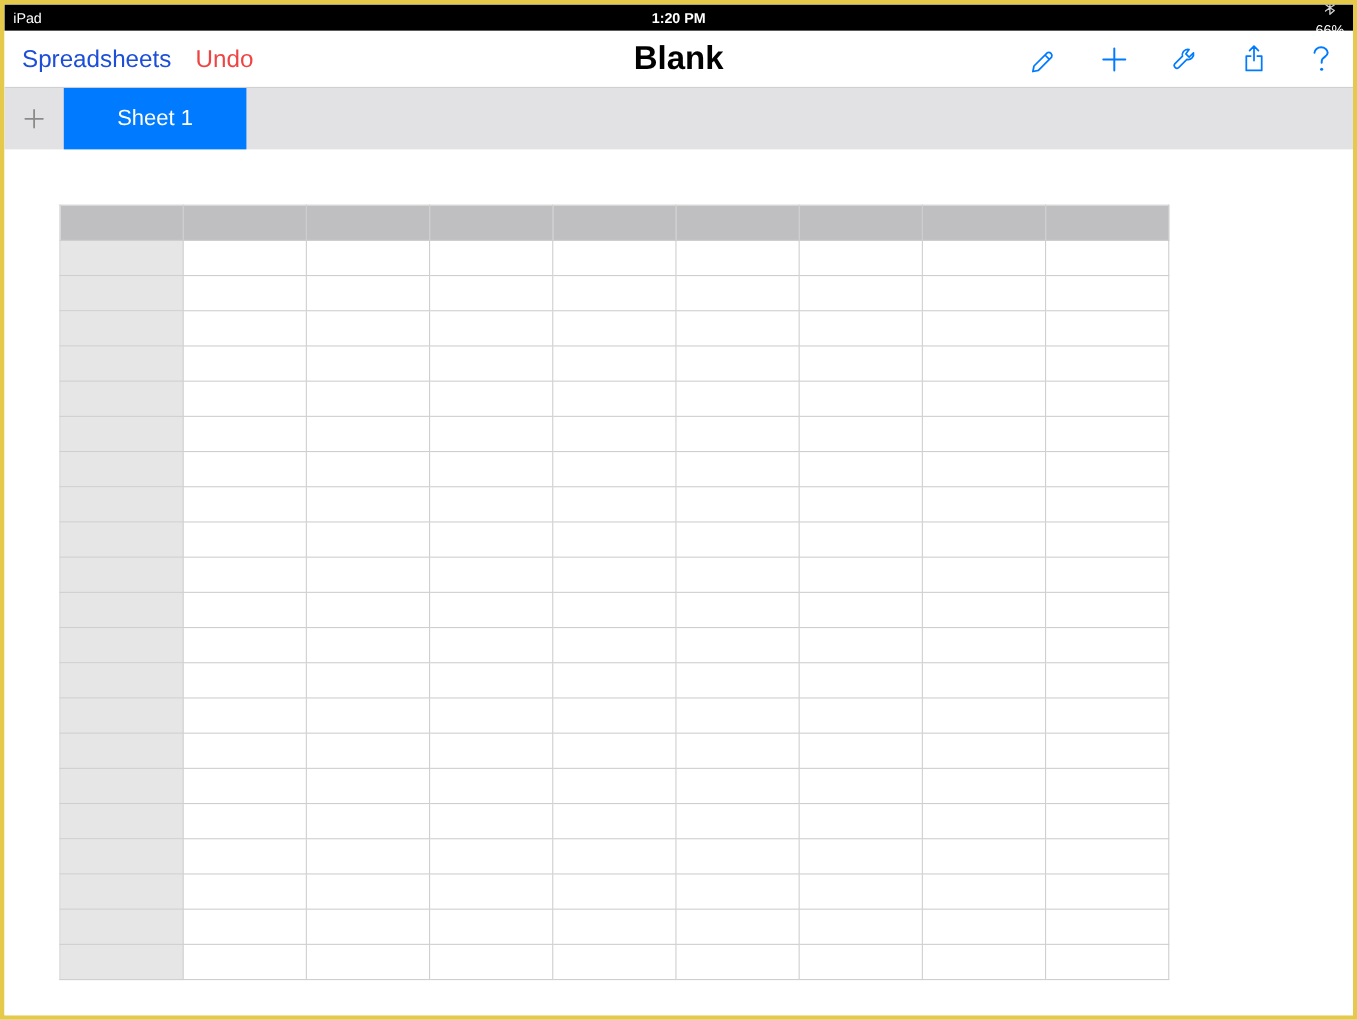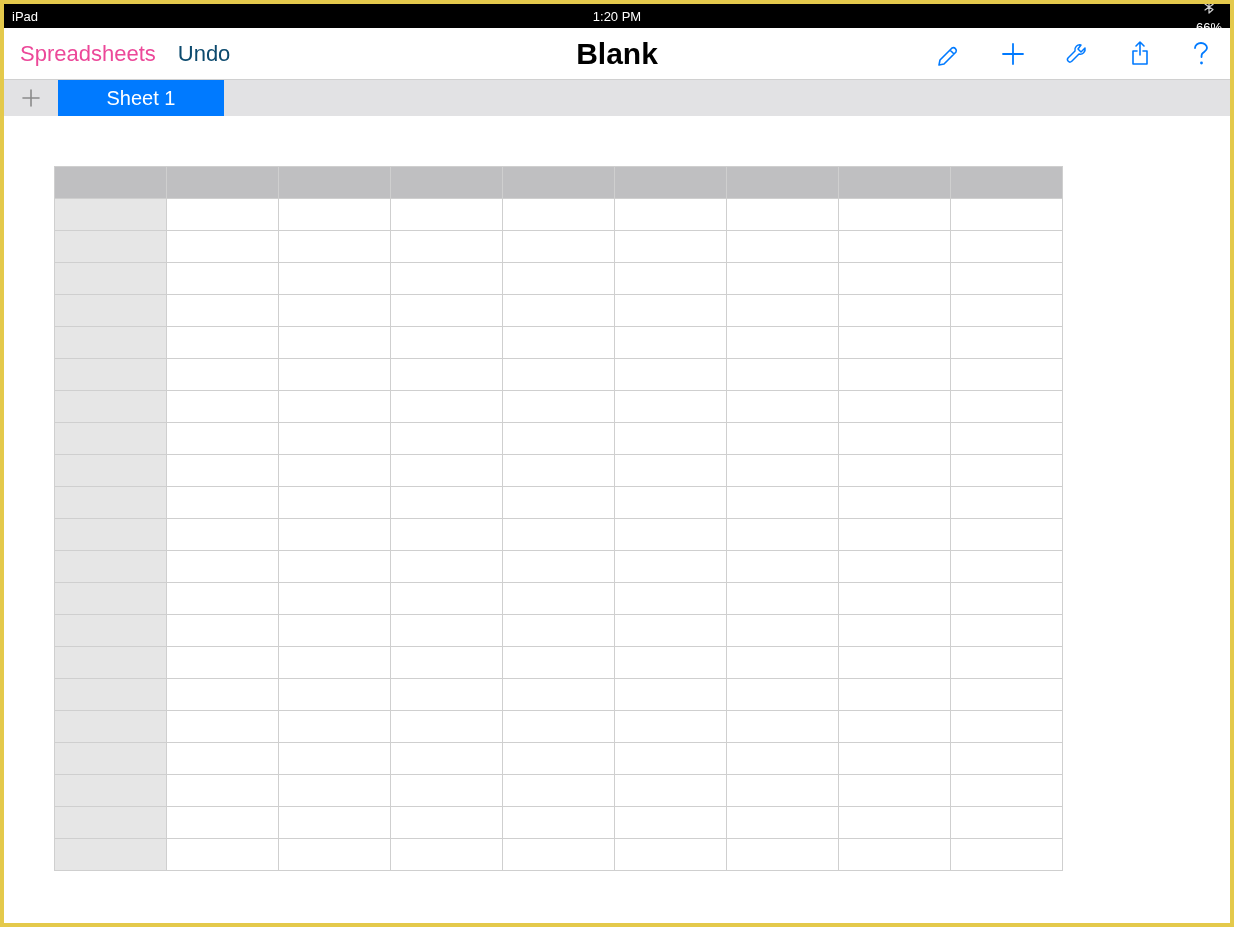--- a/index.html
+++ b/index.html
@@ -24,21 +24,21 @@
   }
   .status-left, .status-center, .status-right {
     display: flex;
     align-items: center;
     gap: 6px;
   }
   .status-center {
     position: absolute;
     left: 50%;
     transform: translateX(-50%);
-    font-weight: 400;
+    font-weight: 700;
   }
   .status-right { gap: 6px; flex-direction: column; }
   .battery {
     width: 26px; height: 12px;
     border: 1px solid #fff;
     border-radius: 2px;
     position: relative;
     display: inline-block;
   }
   .battery::after {
@@ -84,33 +84,33 @@
     margin-left: auto;
     display: flex;
     align-items: center;
     gap: 34px;
   }
   .btn-text {
     font-size: 22px;
     font-weight: 400;
     cursor: pointer;
   }
-  .btn-primary { color: #ec4899; text-align: right; }
-  .btn-disabled { color: #0c4a6e; }
+  .btn-primary { color: #1d4ed8; text-align: right; }
+  .btn-disabled { color: #ef4444; }
   .icon-btn {
     cursor: pointer;
     color: #007aff;
     display: inline-flex;
     align-items: center;
     justify-content: center;
   }
 
   
   .tabbar {
-    height: 36px;
+    height: 56px;
     background: #e2e2e4;
     display: flex;
     align-items: stretch;
   }
   .tab-add {
     width: 54px;
     display: flex;
     align-items: center;
     justify-content: center;
     color: #777;

